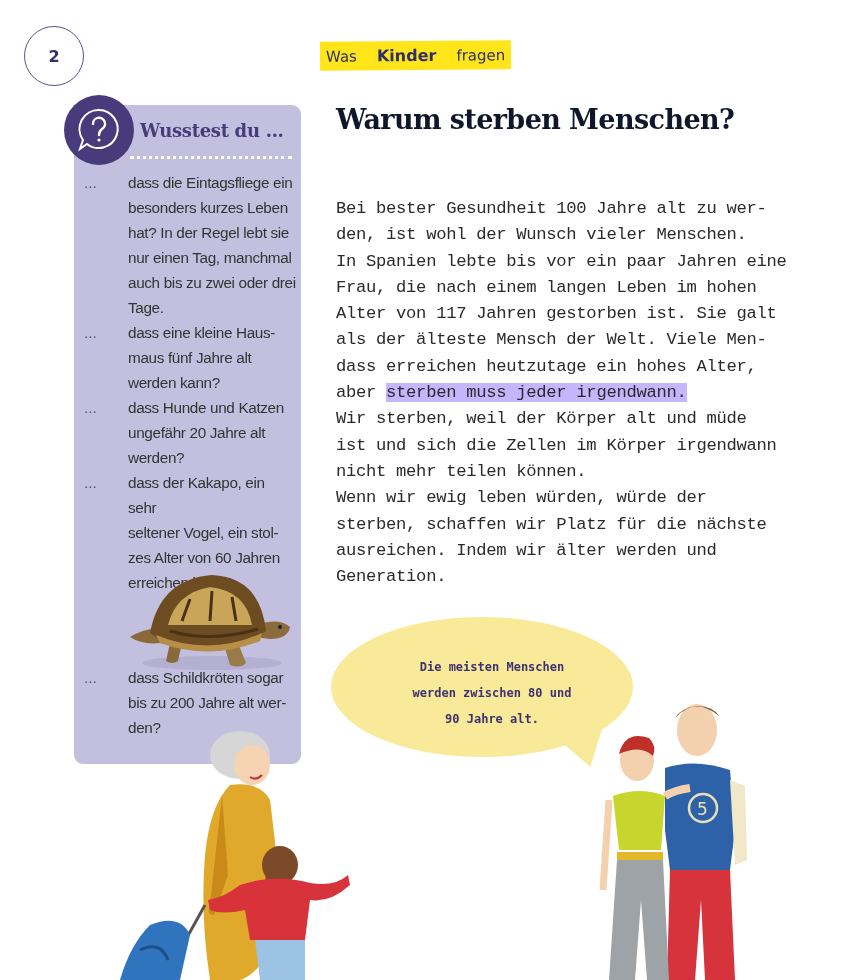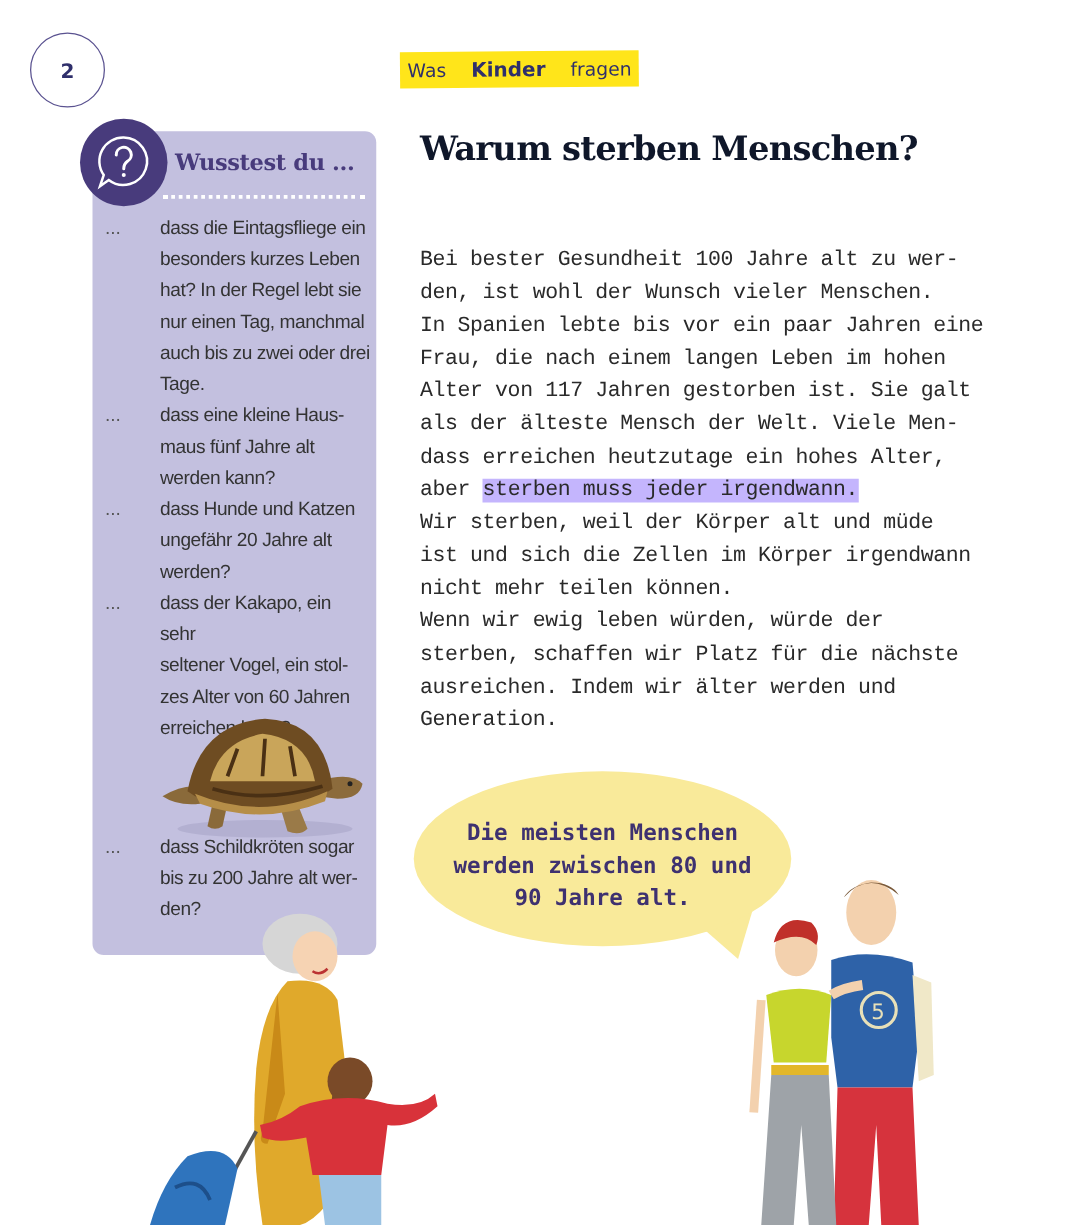--- a/index.html
+++ b/index.html
@@ -75,22 +75,22 @@
     .bubble {
       position: absolute; left: 331px; top: 617px; width: 302px; height: 140px;
       background: #f9ea9a; border-radius: 50%;
     }
     .bubble-tail {
       position: absolute; left: 560px; top: 720px; width: 0; height: 0;
       border-left: 20px solid transparent; border-right: 40px solid transparent;
       border-top: 45px solid #f9ea9a; transform: rotate(-25deg);
     }
     .bubble-text {
-      position: absolute; left: 331px; top: 654px; width: 302px; text-align: center;
-      font-family: "DejaVu Sans Mono", monospace; font-weight: bold; font-size: 18px; line-height: 26px; color: #3e3170;
+      position: absolute; left: 341px; top: 654px; width: 302px; text-align: center;
+      font-family: "DejaVu Sans Mono", monospace; font-weight: bold; font-size: 12px; line-height: 26px; color: #3e3170;
     }
 
     .illus { position: absolute; }
   </style>
 </head>
 <body>
 
 <div class="page-num">2</div>
 <div class="series-tag">
   <span>Was</span>

